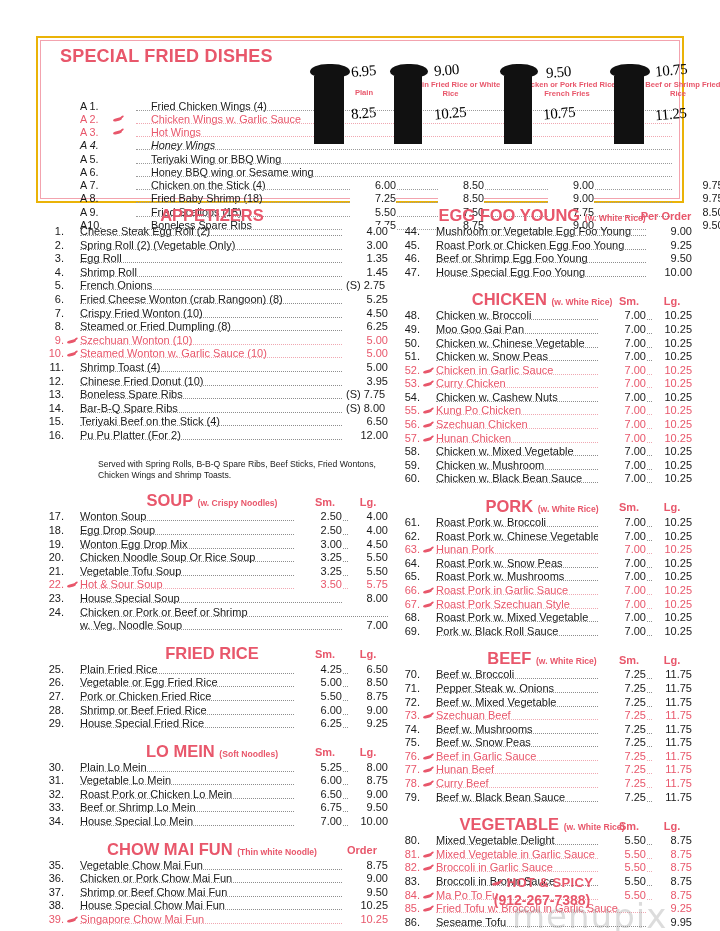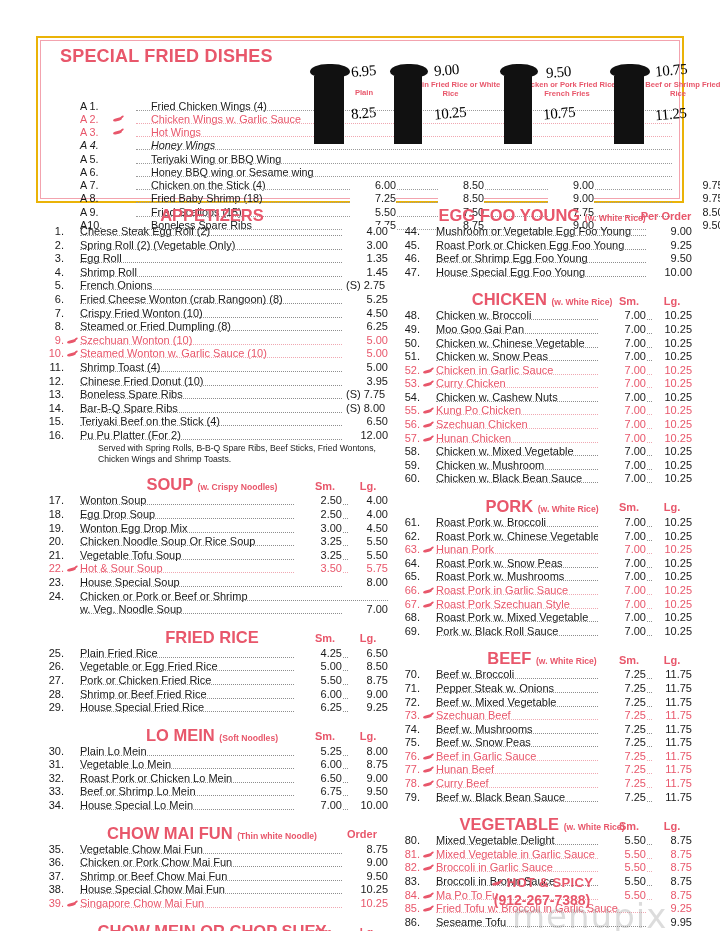--- a/index.html
+++ b/index.html
@@ -44,21 +44,21 @@
   .row{position:relative;height:13.6px;font-size:11px;white-space:nowrap;overflow:hidden;}
   .row .num{position:absolute;left:4px;width:24px;text-align:right;}
   .row .pep{position:absolute;left:30px;top:1px;}
   .row .nm{position:absolute;left:44px;}
   .row .dots{position:absolute;left:44px;right:0;top:10px;border-bottom:1.4px dotted #8d8d8d;}
   .row .sm{position:absolute;right:46px;width:46px;text-align:right;background:#fff;padding-left:2px;}
   .row .lg{position:absolute;right:0;width:40px;text-align:right;background:#fff;}
   .row .one{position:absolute;right:0;width:42px;text-align:right;background:#fff;padding-left:3px;}
   .row.sp, .row.sp .num, .row.sp .nm, .row.sp .sm, .row.sp .lg, .row.sp .one{color:#e8576b;}
   .row.sp .dots{border-bottom-color:#f0a7b1;}
-  .note{font-size:8.6px;line-height:1.22;padding-left:62px;margin-top:1px;}
+  .note{font-size:8.6px;line-height:1.22;padding-left:62px;margin-top:17px;}
   .gap{height:11px;}
   .cont{position:relative;height:13.6px;font-size:11px;}
   .cont .nm2{position:absolute;left:44px;}
   .cont .dots{position:absolute;left:44px;right:0;top:10px;border-bottom:1.4px dotted #8d8d8d;}
   .cont .one{position:absolute;right:0;width:42px;text-align:right;background:#fff;padding-left:3px;}
   
   .chili{display:inline-block;width:12px;height:7px;position:relative;}
   .chili:before{content:"";position:absolute;left:1px;top:2px;width:9px;height:3.4px;
       background:#e8576b;border-radius:60% 20% 50% 50%/60% 50% 50% 60%;transform:rotate(-14deg);}
   .chili:after{content:"";position:absolute;left:8px;top:0px;width:4px;height:2px;

